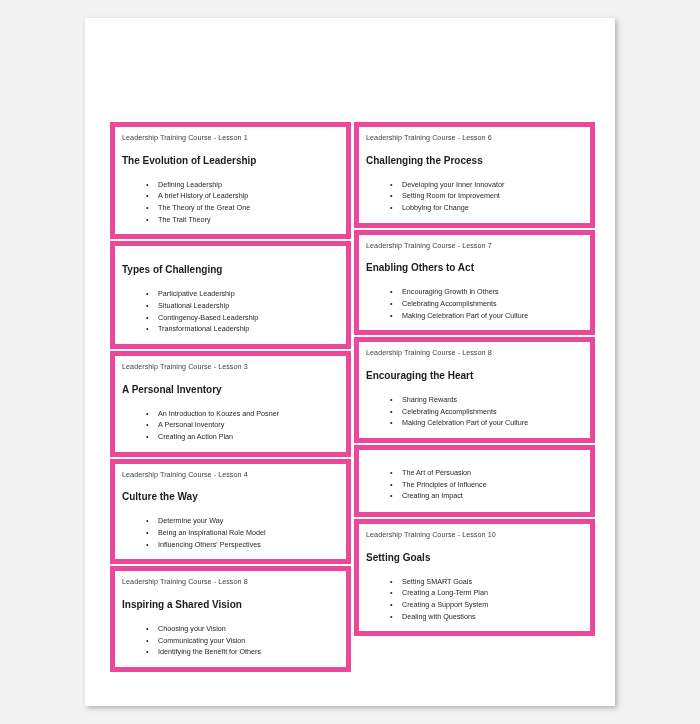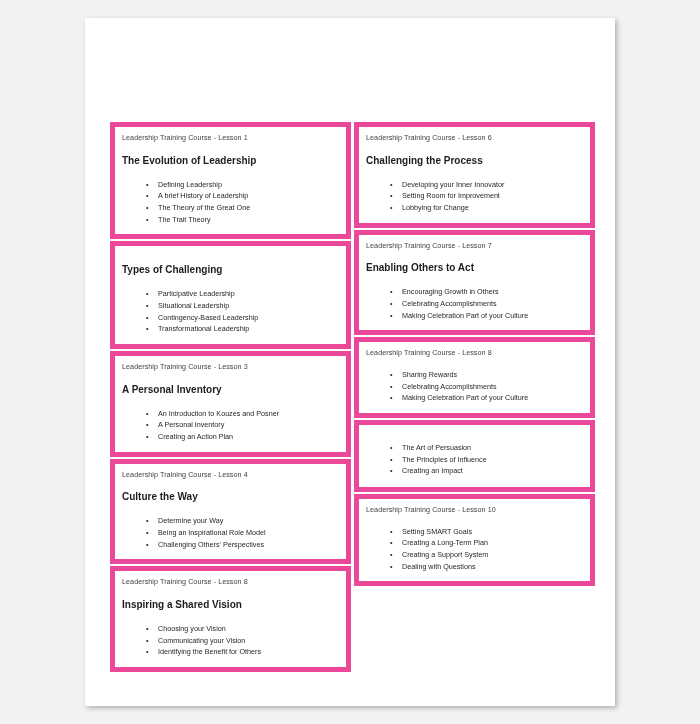--- a/index.html
+++ b/index.html
@@ -125,21 +125,21 @@
             <li><span class="topic-bullet">•</span><span>A Personal Inventory</span></li>
             <li><span class="topic-bullet">•</span><span>Creating an Action Plan</span></li>
           </ul>
         </div>
         <div class="lesson-cell h-b">
           <div class="lesson-course-line">Leadership Training Course - Lesson 4</div>
           <div class="lesson-title">Culture the Way</div>
           <ul class="lesson-topics">
             <li><span class="topic-bullet">•</span><span>Determine your Way</span></li>
             <li><span class="topic-bullet">•</span><span>Being an Inspirational Role Model</span></li>
-            <li><span class="topic-bullet">•</span><span>Challenging Others' Perspectives</span></li>
+            <li><span class="topic-bullet">•</span><span>Influencing Others' Perspectives</span></li>
           </ul>
         </div>
         <div class="lesson-cell h-c">
           <div class="lesson-course-line">Leadership Training Course - Lesson 8</div>
           <div class="lesson-title">Inspiring a Shared Vision</div>
           <ul class="lesson-topics">
             <li><span class="topic-bullet">•</span><span>Choosing your Vision</span></li>
             <li><span class="topic-bullet">•</span><span>Communicating your Vision</span></li>
             <li><span class="topic-bullet">•</span><span>Identifying the Benefit for Others</span></li>
           </ul>
@@ -159,35 +159,37 @@
           <div class="lesson-course-line">Leadership Training Course - Lesson 7</div>
           <div class="lesson-title">Enabling Others to Act</div>
           <ul class="lesson-topics">
             <li><span class="topic-bullet">•</span><span>Encouraging Growth in Others</span></li>
             <li><span class="topic-bullet">•</span><span>Celebrating Accomplishments</span></li>
             <li><span class="topic-bullet">•</span><span>Making Celebration Part of your Culture</span></li>
           </ul>
         </div>
         <div class="lesson-cell h-b">
           <div class="lesson-course-line">Leadership Training Course - Lesson 8</div>
+          <div class="lesson-title">Encouraging the Heart</div>
           <ul class="lesson-topics">
             <li><span class="topic-bullet">•</span><span>Sharing Rewards</span></li>
             <li><span class="topic-bullet">•</span><span>Celebrating Accomplishments</span></li>
             <li><span class="topic-bullet">•</span><span>Making Celebration Part of your Culture</span></li>
           </ul>
         </div>
         <div class="lesson-cell h-b">
           <ul class="lesson-topics">
             <li><span class="topic-bullet">•</span><span>The Art of Persuasion</span></li>
             <li><span class="topic-bullet">•</span><span>The Principles of Influence</span></li>
             <li><span class="topic-bullet">•</span><span>Creating an Impact</span></li>
           </ul>
         </div>
         <div class="lesson-cell h-c">
           <div class="lesson-course-line">Leadership Training Course - Lesson 10</div>
+          <div class="lesson-title">Setting Goals</div>
           <ul class="lesson-topics">
             <li><span class="topic-bullet">•</span><span>Setting SMART Goals</span></li>
             <li><span class="topic-bullet">•</span><span>Creating a Long-Term Plan</span></li>
             <li><span class="topic-bullet">•</span><span>Creating a Support System</span></li>
             <li><span class="topic-bullet">•</span><span>Dealing with Questions</span></li>
           </ul>
         </div>
       </div>
     </div>
 </div>

